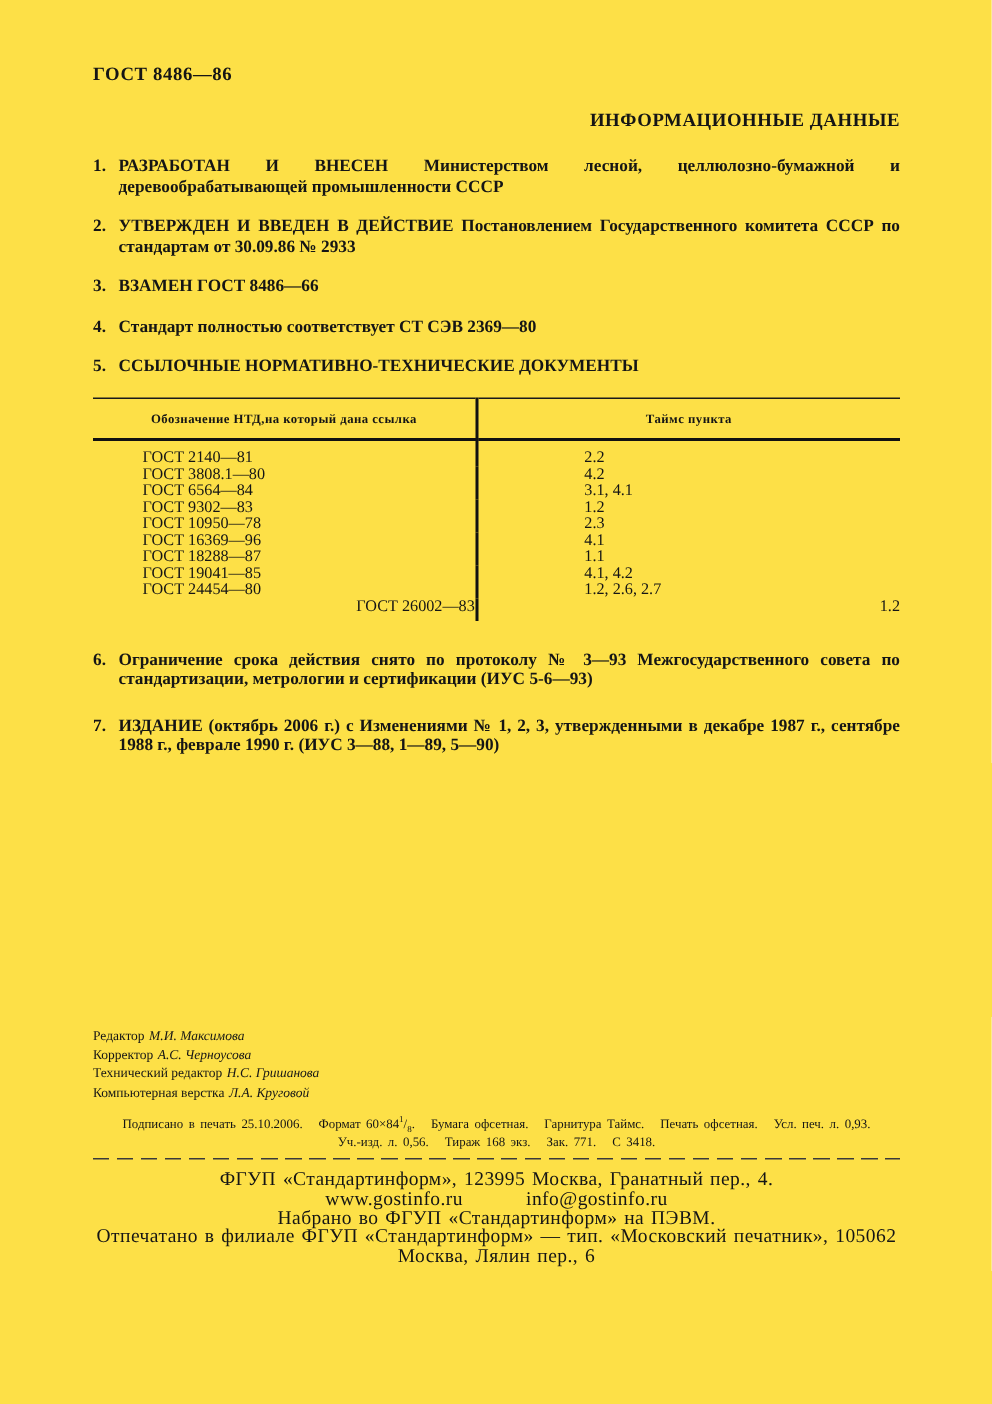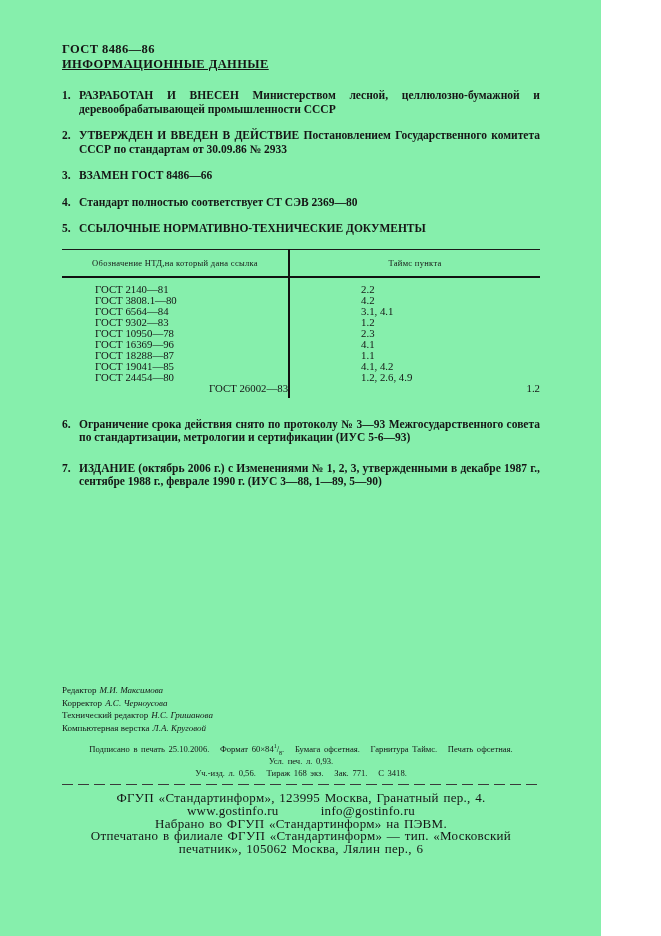--- a/index.html
+++ b/index.html
@@ -4,48 +4,48 @@
 <style>
   * { margin: 0; padding: 0; box-sizing: border-box; }
   html, body { background: #ffffff; }
   body {
     width: 661px; height: 936px;
     font-family: "Liberation Serif", "DejaVu Serif", serif;
     color: #151515;
     position: relative;
     overflow: hidden;
   }
-  .page { position: relative; width: 601px; height: 936px; background: #86efac; }
+  .page { position: relative; width: 661px; height: 936px; background: #fde047; }
   .content { padding: 42px 61px 0 62px; }
 
   .gost-header {
     font-size: 12.5px; font-weight: bold; letter-spacing: 0.4px;
   }
   .doc-title {
-    text-align: left;
-    font-size: 12.5px; font-weight: bold; letter-spacing: 0.4px; text-decoration: underline;
+    margin-top: 16px; text-align: right;
+    font-size: 12.5px; font-weight: bold; letter-spacing: 0.4px;
   }
 
   .items { margin-top: 17px; }
   .item {
     display: flex; font-weight: bold;
     font-size: 11.5px; line-height: 13.5px;
     margin-bottom: 13px;
   }
   .item-num { width: 17px; flex-shrink: 0; }
   .item-text { flex: 1; text-align: justify; }
 
   .ref-table {
     width: 100%; border-collapse: collapse; table-layout: fixed;
     margin-top: 9px; margin-bottom: 20px;
   }
   .ref-table th {
     border-top: 1.5px solid #1a1a1a;
     border-bottom: 2.5px solid #111;
-    font-weight: normal; font-size: 8.5px; letter-spacing: 0.3px;
+    font-weight: bold; font-size: 8.5px; letter-spacing: 0.3px;
     text-align: center; padding: 8px 4px 8px;
   }
   .ref-table th.c1, .ref-table td.c1 { border-right: 2.5px solid #111; }
   .ref-table th.c1 { width: 47.5%; }
   .ref-table td {
     font-size: 10.8px; line-height: 11px; vertical-align: top;
     white-space: nowrap; overflow: hidden;
   }
   .ref-table td.c1 { padding-left: 33px; }
   .ref-table td.c2 { padding-left: 71px; margin-top: 32px; }
@@ -148,21 +148,21 @@
         <tr>
           <td class="c1">ГОСТ 18288—87</td>
           <td class="c2">1.1</td>
         </tr>
         <tr>
           <td class="c1">ГОСТ 19041—85</td>
           <td class="c2">4.1, 4.2</td>
         </tr>
         <tr>
           <td class="c1">ГОСТ 24454—80</td>
-          <td class="c2">1.2, 2.6, 4.9</td>
+          <td class="c2">1.2, 2.6, 2.7</td>
         </tr>
         <tr class="last">
           <td class="c1">ГОСТ 26002—83</td>
           <td class="c2">1.2</td>
         </tr>
       </tbody>
     </table>
 
     <div class="items post-table">
       <div class="item">

